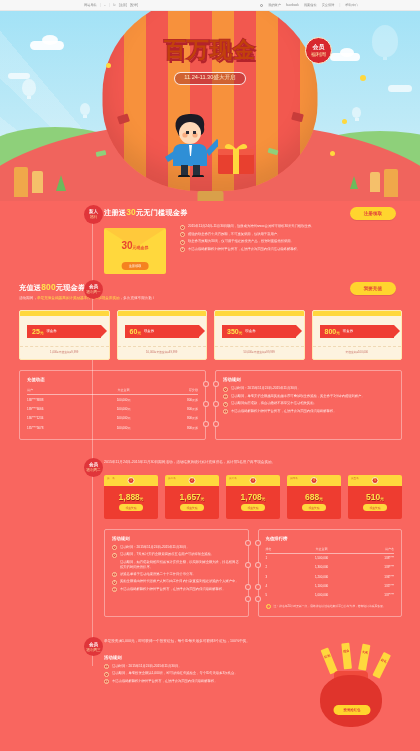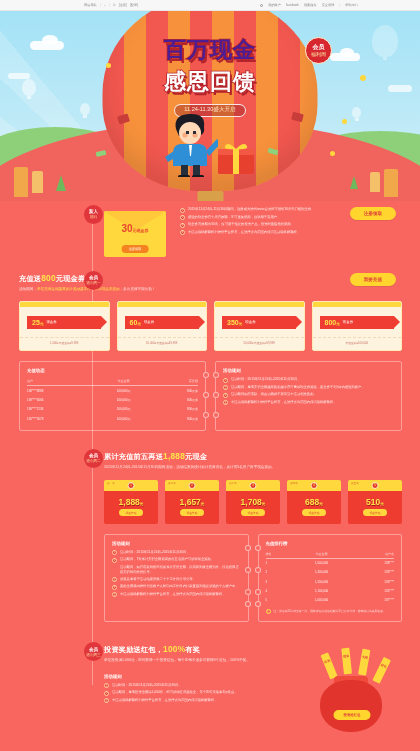--- a/index.html
+++ b/index.html
@@ -72,21 +72,21 @@
     box-shadow: inset 0 -16px 26px rgba(0,0,0,.10);}
   .balloon .basket{ position:absolute; bottom:-16px; left:50%; transform:translateX(-50%);
     width:26px; height:16px; background:#d9a04a; border-radius:2px 2px 5px 5px;}
   .smallballoon{ position:absolute; width:14px; height:17px;
     background:rgba(255,255,255,.5); border-radius:50% 50% 45% 45%;}
   .smallballoon:after{content:"";position:absolute;bottom:-3px;left:50%;
     transform:translateX(-50%);width:4px;height:3px;background:rgba(255,255,255,.6);}
   
   .banner-text{ position:absolute; left:50%; top:24px; transform:translateX(-50%);
     width:220px; text-align:center; z-index:6;}
-  .bt-l1{ font-size:22px; font-weight:bold; color:#4c1d95; letter-spacing:1px;
+  .bt-l1{ font-size:22px; font-weight:bold; color:#c2410c; letter-spacing:1px;
     -webkit-text-stroke:1.6px #b4232b; paint-order:stroke fill;
     text-shadow:2px 3px 0 #b4232b; font-family:"DejaVu Sans",sans-serif;}
   .bt-l2{ font-size:22px; font-weight:bold; color:#ffffff; letter-spacing:1px;
     -webkit-text-stroke:1.6px #b4232b; paint-order:stroke fill;
     text-shadow:2px 3px 0 #b4232b; margin-top:2px; font-family:"DejaVu Sans",sans-serif;}
   .bt-date{ display:inline-block; margin-top:5px; padding:1.5px 9px;
     border:1px solid rgba(255,255,255,.85); border-radius:8px;
     background:rgba(150,30,35,.40); color:#ffe9c9; font-size:5.6px;}
   .badge-vip{ position:absolute; right:-12px; top:2px; width:27px;height:27px;
     border-radius:50%; background:#d8282f; color:#ffe9a8; display:flex;
@@ -291,21 +291,20 @@
   <div class="note g" style="left:96px;top:140px;width:10px;height:5px;transform:rotate(-12deg);"></div>
   <div class="note g" style="left:268px;top:138px;width:10px;height:5px;transform:rotate(16deg);"></div>
   <div class="coin" style="left:360px;top:64px;width:6px;height:6px;"></div>
   <div class="coin" style="left:342px;top:108px;width:5px;height:5px;"></div>
   <div class="coin" style="left:248px;top:156px;width:6px;height:6px;"></div>
   <div class="coin" style="left:330px;top:140px;width:5px;height:5px;"></div>
   <div class="coin" style="left:106px;top:52px;width:5px;height:5px;"></div>
 
   <div class="banner-text">
     <div class="bt-l1">百万现金</div>
-    <div class="bt-l2">感恩回馈</div>
     <div class="bt-date">11.24-11.30盛大开启</div>
     <div class="badge-vip">
       <b>会员</b>
       <span>福利周</span>
     </div>
   </div>
 
   <svg class="char" viewBox="0 0 56 66">
     <path d="M14 18 q-3-14 13-15 q17-1 15 13 q1 6-3 8 l-22 1 z" fill="#1b1b25"></path>
     <circle cx="28" cy="22" r="11" fill="#ffd9b8"></circle>
@@ -332,20 +331,23 @@
 </div>
 
 <div class="content">
   <div class="timeline"></div>
 
   <div class="sec" style="margin-top:6px;">
     <div class="sec-badge">
       <b>新人</b>
       <span>福利</span>
     </div>
+    <div class="sec-title">
+      <span>注册送</span><em>30</em><span>元无门槛现金券</span>
+    </div>
     <button class="btn-y">注册领取</button>
 
     <div style="display:flex;gap:14px;align-items:flex-start;margin-top:6px;">
       <div class="envelope">
         <div class="env-body"></div>
         <div class="env-flap"></div>
         <div class="env-amt">
           <span style="font-size:10px;">30</span><span>元现金券</span>
         </div>
         <button class="env-btn">注册领取</button>
@@ -364,21 +366,21 @@
             <span>现金券有效期为30天，仅可用于指定的投资产品，投资时直接抵扣使用。</span>
           </div>
         <div class="rule">
             <span class="rnum">4</span>
             <span>本活动最终解释权归神州平台所有，在法律允许范围内保留活动最终解释权。</span>
           </div>
       </div>
     </div>
   </div>
 
-  <div class="sec" style="margin-top:16px;padding-left:19px;">
+  <div class="sec" style="margin-top:8px;padding-left:19px;">
     <div class="sec-badge">
       <b>会员</b>
       <span>福利周一</span>
     </div>
     <div class="sec-title">
       <span>充值送</span><em>800</em><span>元现金券</span>
     </div>
     <button class="btn-y">我要充值</button>
     <div class="sec-sub">
       <span>活动期间，</span><em>单笔充值金额越高累计奖励越丰厚可叠加现金券奖励</em><span>，多次充值不限次数！</span>
@@ -491,23 +493,20 @@
         </div>
       </div>
     </div>
   </div>
 
   <div class="sec" style="margin-top:20px;">
     <div class="sec-badge">
       <b>会员</b>
       <span>福利周二</span>
     </div>
-    <div class="sec-title">
-      <span>累计充值前五再送</span><em>1,888</em><span>元现金</span>
-    </div>
     <div class="sec-sub">2015年11月24日-2015年11月30日期间活动，活动结束后统计累计充值排名，累计前5名用户再享现金奖励。</div>
 
     <div class="packets">
       <div class="packet">
         <div class="pk-top">
             <span class="pk-top-lbl">第一名</span>
           </div>
         <div class="pk-rank">1</div>
         <div class="pk-body">
           <div class="pk-amt"><span>1,888</span><i>元</i></div>
@@ -638,23 +637,20 @@
         </div>
       </div>
     </div>
   </div>
 
   <div class="sec" style="margin-top:22px;">
     <div class="sec-badge">
       <b>会员</b>
       <span>福利周三</span>
     </div>
-    <div class="sec-title">
-      <span>投资奖励送红包，</span><em>100%</em><span>有奖</span>
-    </div>
     <div class="sec-sub" style="max-width:190px;">单笔投资满1,000元，即可获得一个投资红包，每个ID每天最多可获得3个红包，100%中奖。</div>
 
     <div style="margin-top:10px;max-width:190px;">
       <div class="panel-h">活动规则</div>
       <div class="rules" style="margin-top:2px;">
         <div class="rule">
             <span class="rnum">1</span>
             <span>活动时间：2015年11月24日-2015年11月30日。</span>
           </div>
         <div class="rule">

